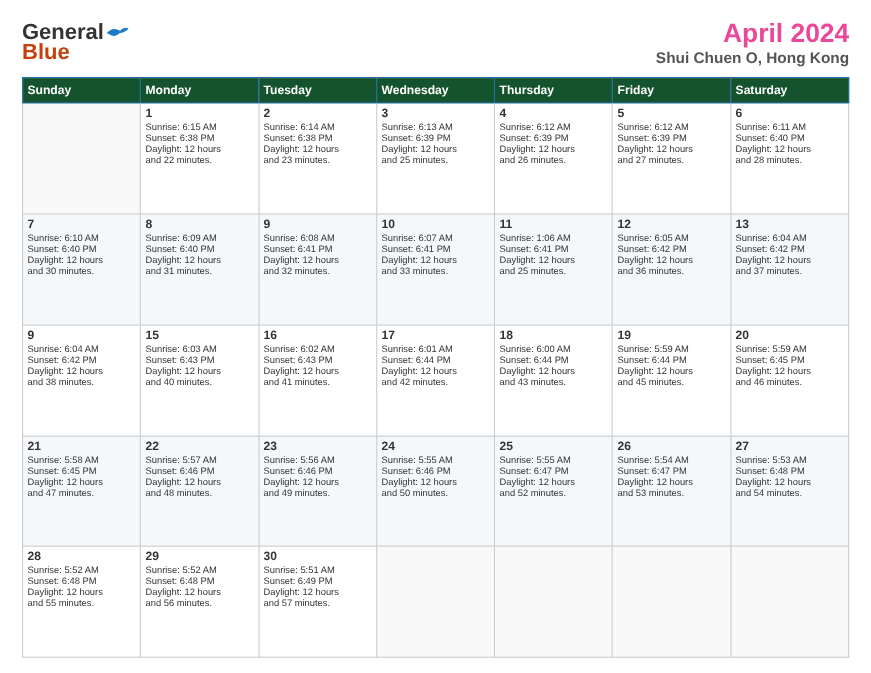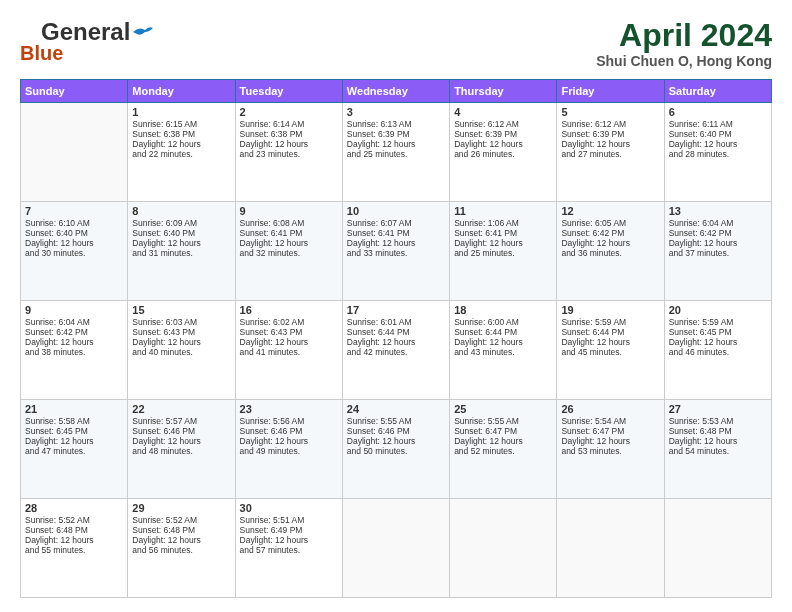--- a/index.html
+++ b/index.html
@@ -25,39 +25,39 @@
     }
     .logo {
       display: flex;
       flex-direction: column;
       align-items: flex-start;
     }
     .title-block {
       text-align: right;
     }
     .month-title {
-      font-size: 32px;
+      font-size: 24px;
       font-weight: bold;
-      color: #14532d;
+      color: #ec4899;
       line-height: 1.1;
     }
     .location {
       font-size: 14px;
       color: #555;
       font-weight: bold;
     }
     .calendar {
       flex: 1;
       border: 1px solid #ccc;
       border-collapse: collapse;
       width: 100%;
       table-layout: fixed;
     }
     .calendar th {
-      background: #8b5cf6;
+      background: #14532d;
       color: #fff;
       font-size: 11px;
       font-weight: bold;
       padding: 5px 4px;
       text-align: left;
       border: 1px solid #2471a3;
     }
     .calendar td {
       border: 1px solid #ccc;
       vertical-align: top;
@@ -83,21 +83,21 @@
       align-items: center;
     }
   </style>
 </head>
 <body>
 
 <div class="page">
   <div class="header">
     <div class="logo">
       <div class="logo-wrapper">
-        <span style="font-size:24px;font-weight:bold;color:#333;margin-left:21px;">General</span>
+        <span style="font-size:20px;font-weight:bold;color:#333;">General</span>
         <svg width="22" height="16" viewBox="0 0 22 16" style="margin:0 1px;">
           <path d="M2,8 Q8,2 14,6 Q18,2 22,4 Q18,8 14,8 Q10,12 6,10 Z" fill="#1a7cc9"></path>
         </svg>
       </div>
       <span style="font-size:20px;font-weight:bold;color:#c2410c;margin-top:-4px;">Blue</span>
     </div>
     <div class="title-block">
       <div class="month-title">April 2024</div>
       <div class="location">Shui Chuen O, Hong Kong</div>
     </div>

